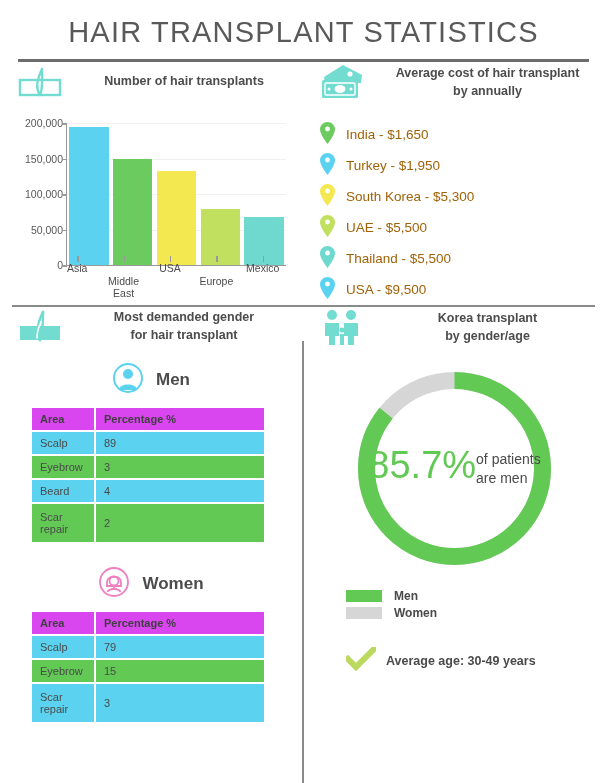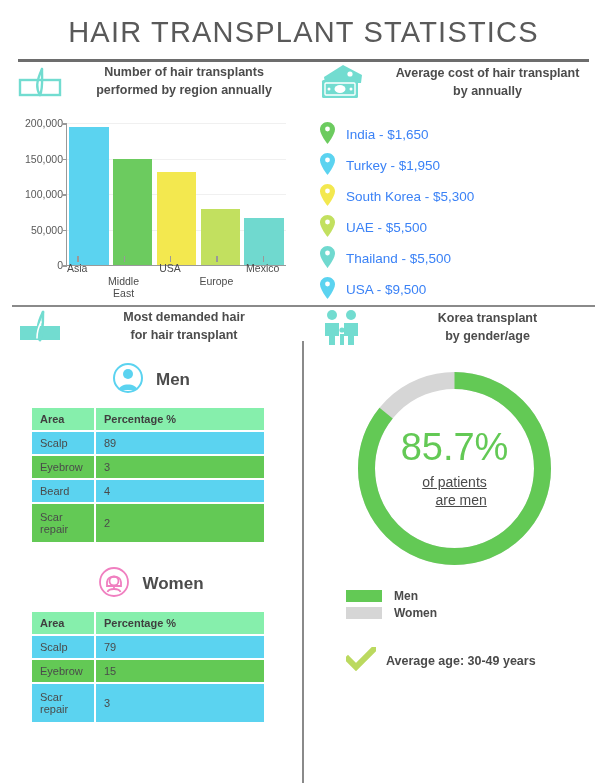--- a/index.html
+++ b/index.html
@@ -161,21 +161,21 @@
     padding: 12px 0 0 18px;
   }
   .cost-item {
     display: flex;
     align-items: center;
     height: 31px;
     gap: 11px;
   }
   .cost-text {
     font-size: 13.5px;
-    color: #3b82f6;
+    color: #a16207;
   }
 
   
   .avatar-row {
     display: flex;
     align-items: center;
     justify-content: center;
     gap: 12px;
     padding: 12px 0 8px 0;
   }
@@ -194,56 +194,55 @@
     table-layout: fixed;
   }
   table.pct th, table.pct td {
     padding: 5px 8px;
     font-size: 11px;
     text-align: left;
     color: #4a4a4a;
     vertical-align: middle;
   }
   table.pct th {
-    background: #86efac;
+    background: #d946ef;
     font-weight: bold;
     color: #3f3f3f;
   }
   table.pct col.area { width: 62px; }
   td.cyan, th.cyan  { background: #5BD3F0; }
   td.green, th.green { background: #63C955; }
   .tall td { height: 28px; }
 
   
   .donut-wrap {
     position: relative;
     width: 205px;
     height: 205px;
     margin: 14px auto 0 auto;
   }
   .donut-center {
     position: absolute;
     left: 0; right: 0; top: 0; bottom: 0;
     display: flex;
-    flex-direction: column;
+    flex-direction: row;
     align-items: center;
     justify-content: center;
   }
   .donut-pct {
     font-size: 38px;
     color: #63C955;
     line-height: 1;
     margin-bottom: 7px;
   }
   .donut-sub {
     font-size: 14px;
     color: #4a4a4a;
-    text-align: right;
+    text-align: left;
     line-height: 1.3;
-    text-decoration: underline;
   }
 
   
   .legend {
     margin: 16px 0 0 44px;
   }
   .legend-item {
     display: flex;
     align-items: center;
     gap: 12px;
@@ -287,21 +286,20 @@
     <div class="sec-head">
       <span class="icon-box">
         <svg width="46" height="36" viewBox="0 0 46 36">
           <rect x="3" y="17" width="40" height="15" fill="none" stroke="#72DCD0" stroke-width="2.4"></rect>
           <path d="M23 32 C19 26 19 19 25 6" fill="none" stroke="#72DCD0" stroke-width="2.4" stroke-linecap="round"></path>
           <path d="M23 32 C26 26 25 18 25 6" fill="none" stroke="#72DCD0" stroke-width="2.4" stroke-linecap="round"></path>
         </svg>
       </span>
       <div class="sec-title">
         <span>Number of hair transplants</span><br>
-        <span>performed by region annually</span>
       </div>
     </div>
 
     <div class="chart">
       <div class="plot">
         <div id="gridlines">
             <div class="gridline" style="top: 75%;"></div>
             <div class="gridline" style="top: 50%;"></div>
             <div class="gridline" style="top: 25%;"></div>
             <div class="gridline" style="top: 0%;"></div>
@@ -430,21 +428,21 @@
     <div class="sec-head">
       <span class="icon-box">
         <svg width="46" height="36" viewBox="0 0 46 36">
           <rect x="3" y="18" width="40" height="14" fill="#72DCD0"></rect>
           <path d="M23 32 C19 25 20 16 26 4" fill="none" stroke="#72DCD0" stroke-width="2.6" stroke-linecap="round"></path>
           <path d="M23 32 C26 25 26 15 26 4" fill="none" stroke="#72DCD0" stroke-width="2.6" stroke-linecap="round"></path>
           <path d="M20 30 C20 24 21 20 24 14" fill="none" stroke="#ffffff" stroke-width="1.6" stroke-linecap="round"></path>
         </svg>
       </span>
       <div class="sec-title">
-        <span>Most demanded hair</span><br>
+        <span>Most demanded gender</span><br>
         <span>for hair transplant</span>
       </div>
     </div>
 
     <div class="avatar-row">
       <span>
         <svg width="32" height="32" viewBox="0 0 32 32">
           <circle cx="16" cy="16" r="14" fill="none" stroke="#5BD3F0" stroke-width="2"></circle>
           <circle cx="16" cy="12" r="5" fill="#5BD3F0"></circle>
           <path d="M6.5 28 C7.5 20.5 24.5 20.5 25.5 28 Z" fill="#5BD3F0"></path>

